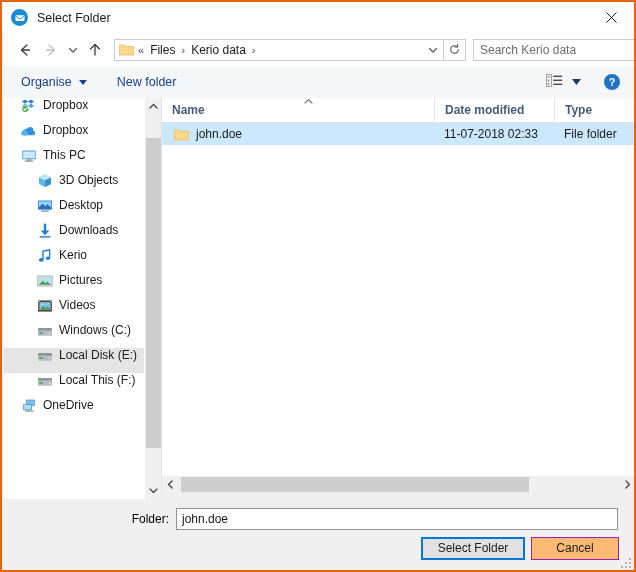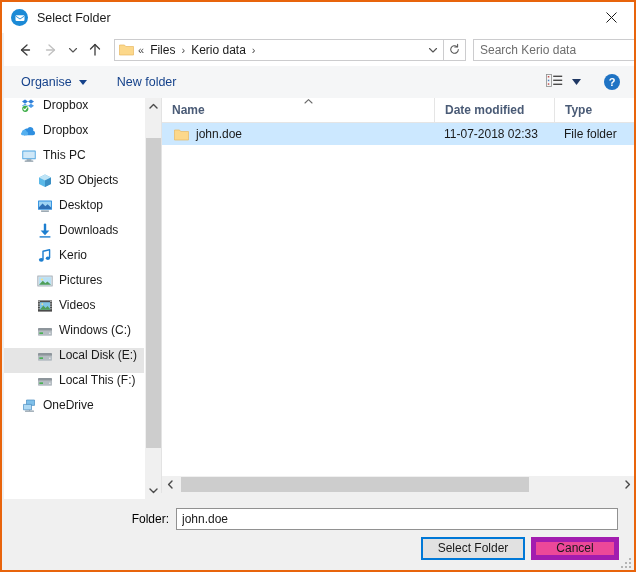--- a/index.html
+++ b/index.html
@@ -380,22 +380,22 @@
     left: 0; top: 36px;
     width: 632px;
     height: 26px;
     display: flex;
     align-items: center;
     justify-content: flex-end;
   }
   .dlg-btn {
     height: 23px;
     box-sizing: border-box;
-    background: #ec4899;
-    border: 5px solid #a21caf;
+    background: #fdba74;
+    border: 1px solid #a21caf;
     font-family: "Liberation Sans", sans-serif;
     font-size: 12px;
     color: #1a1a1a;
     cursor: default;
     display: flex; align-items: center; justify-content: center;
   }
   #btn-select {
     width: 104px;
     border: 2px solid #0078d7;
     background: #e1e1e1;

